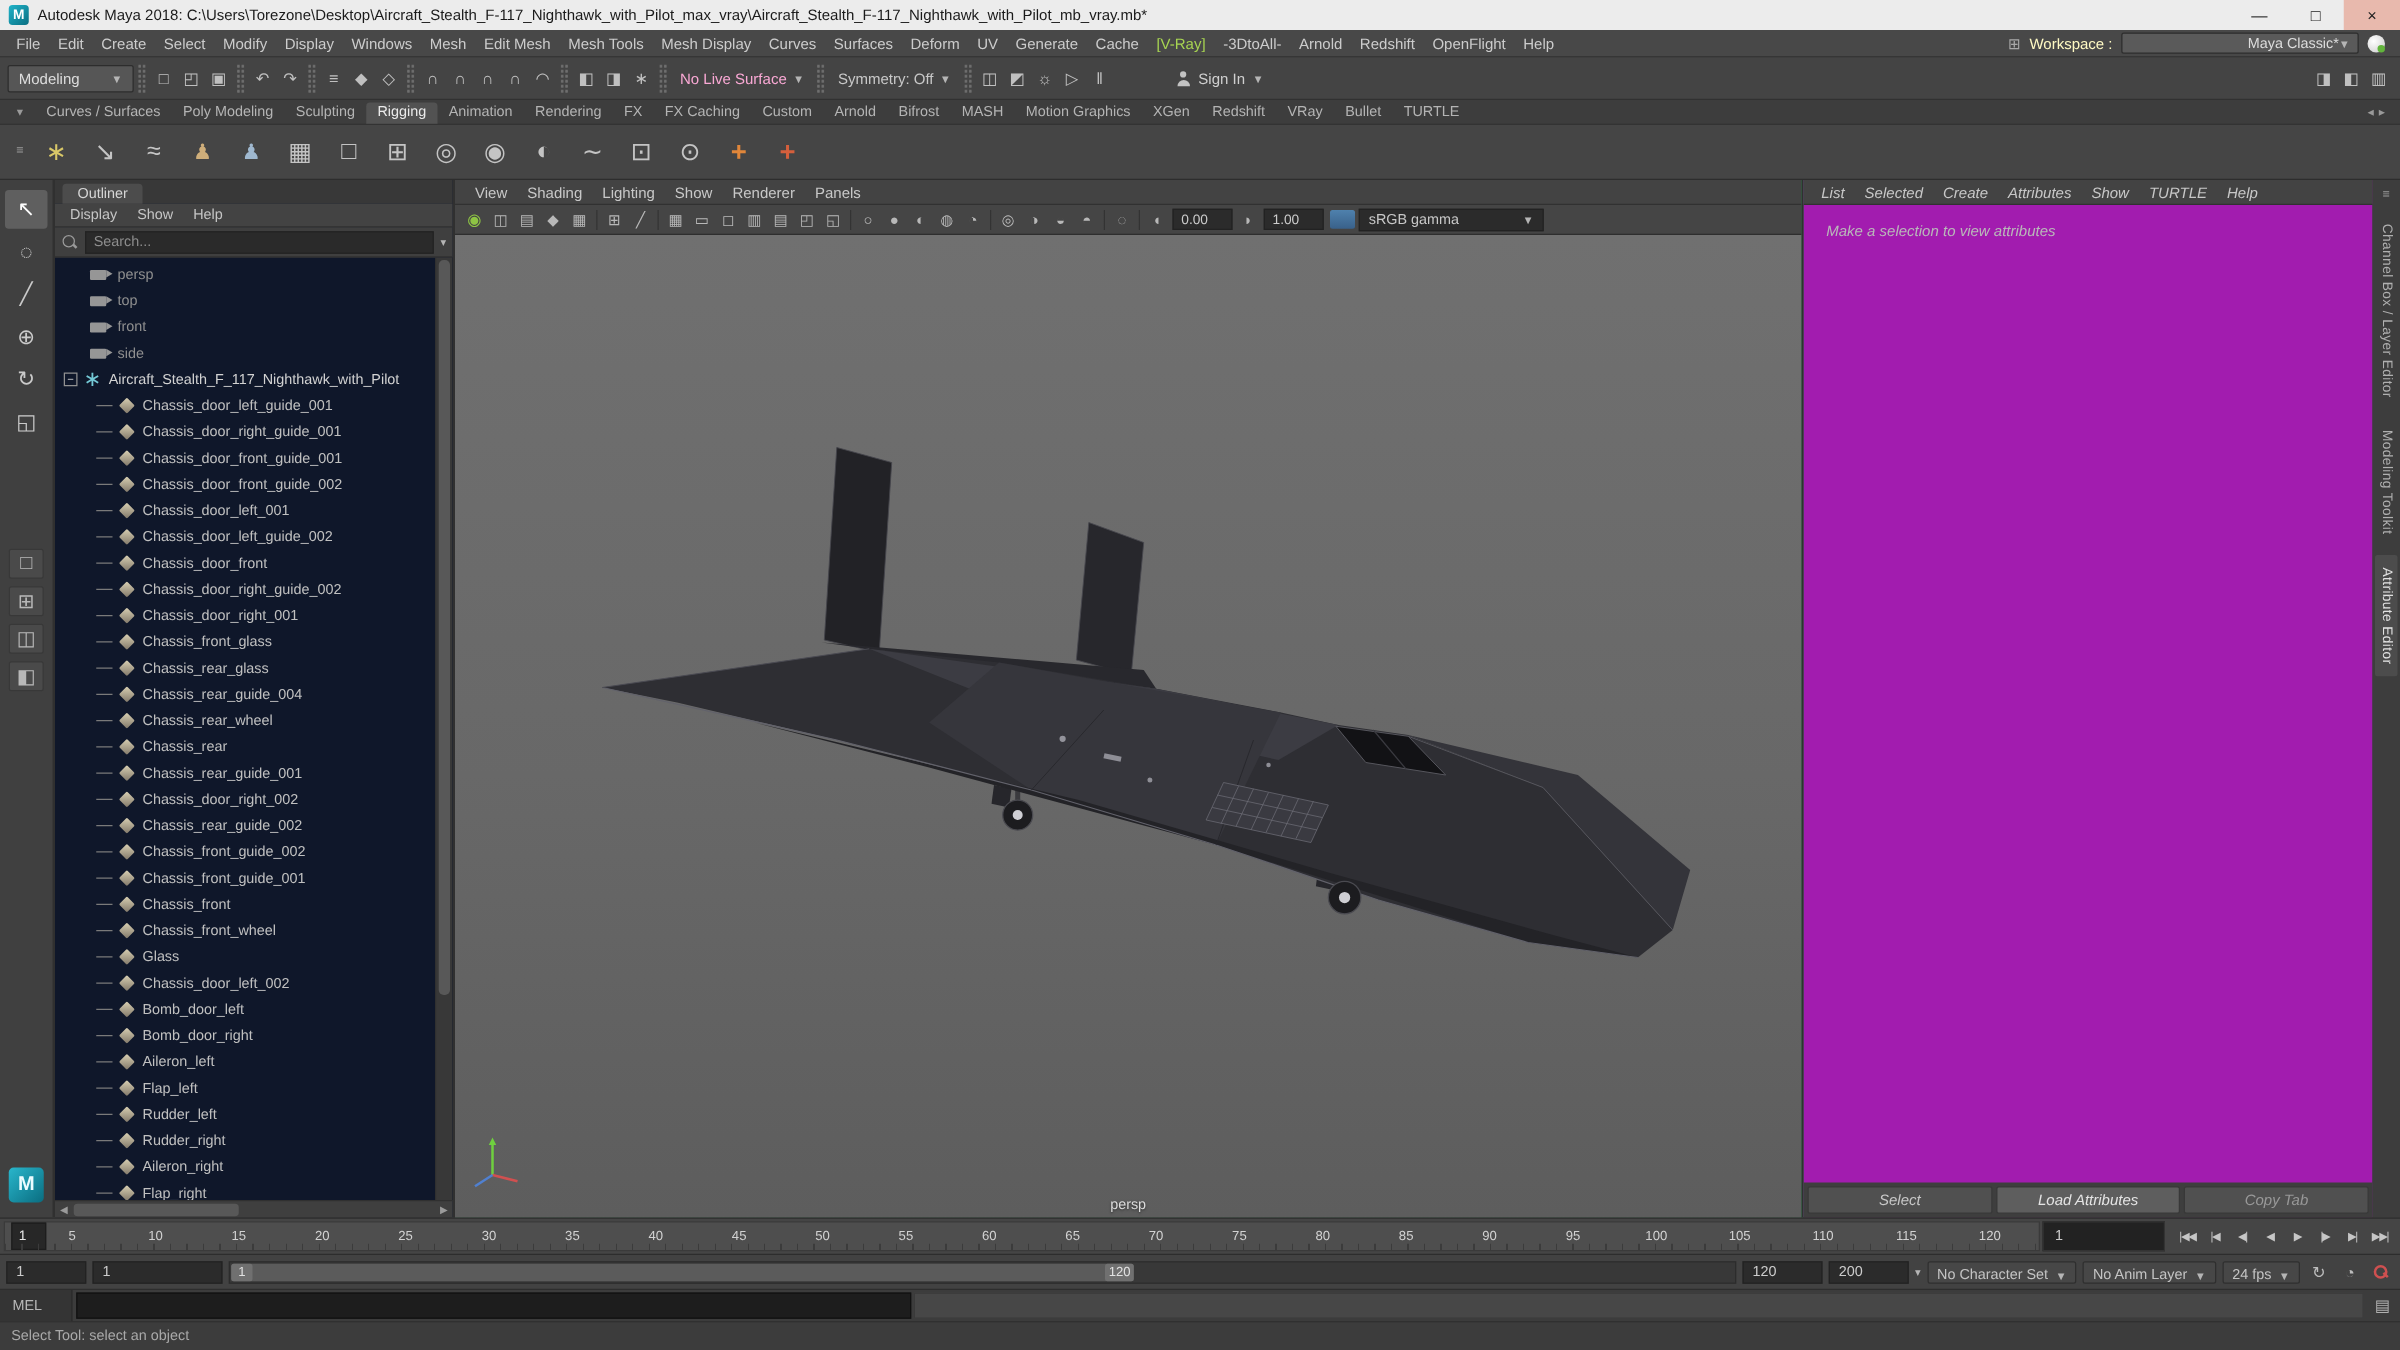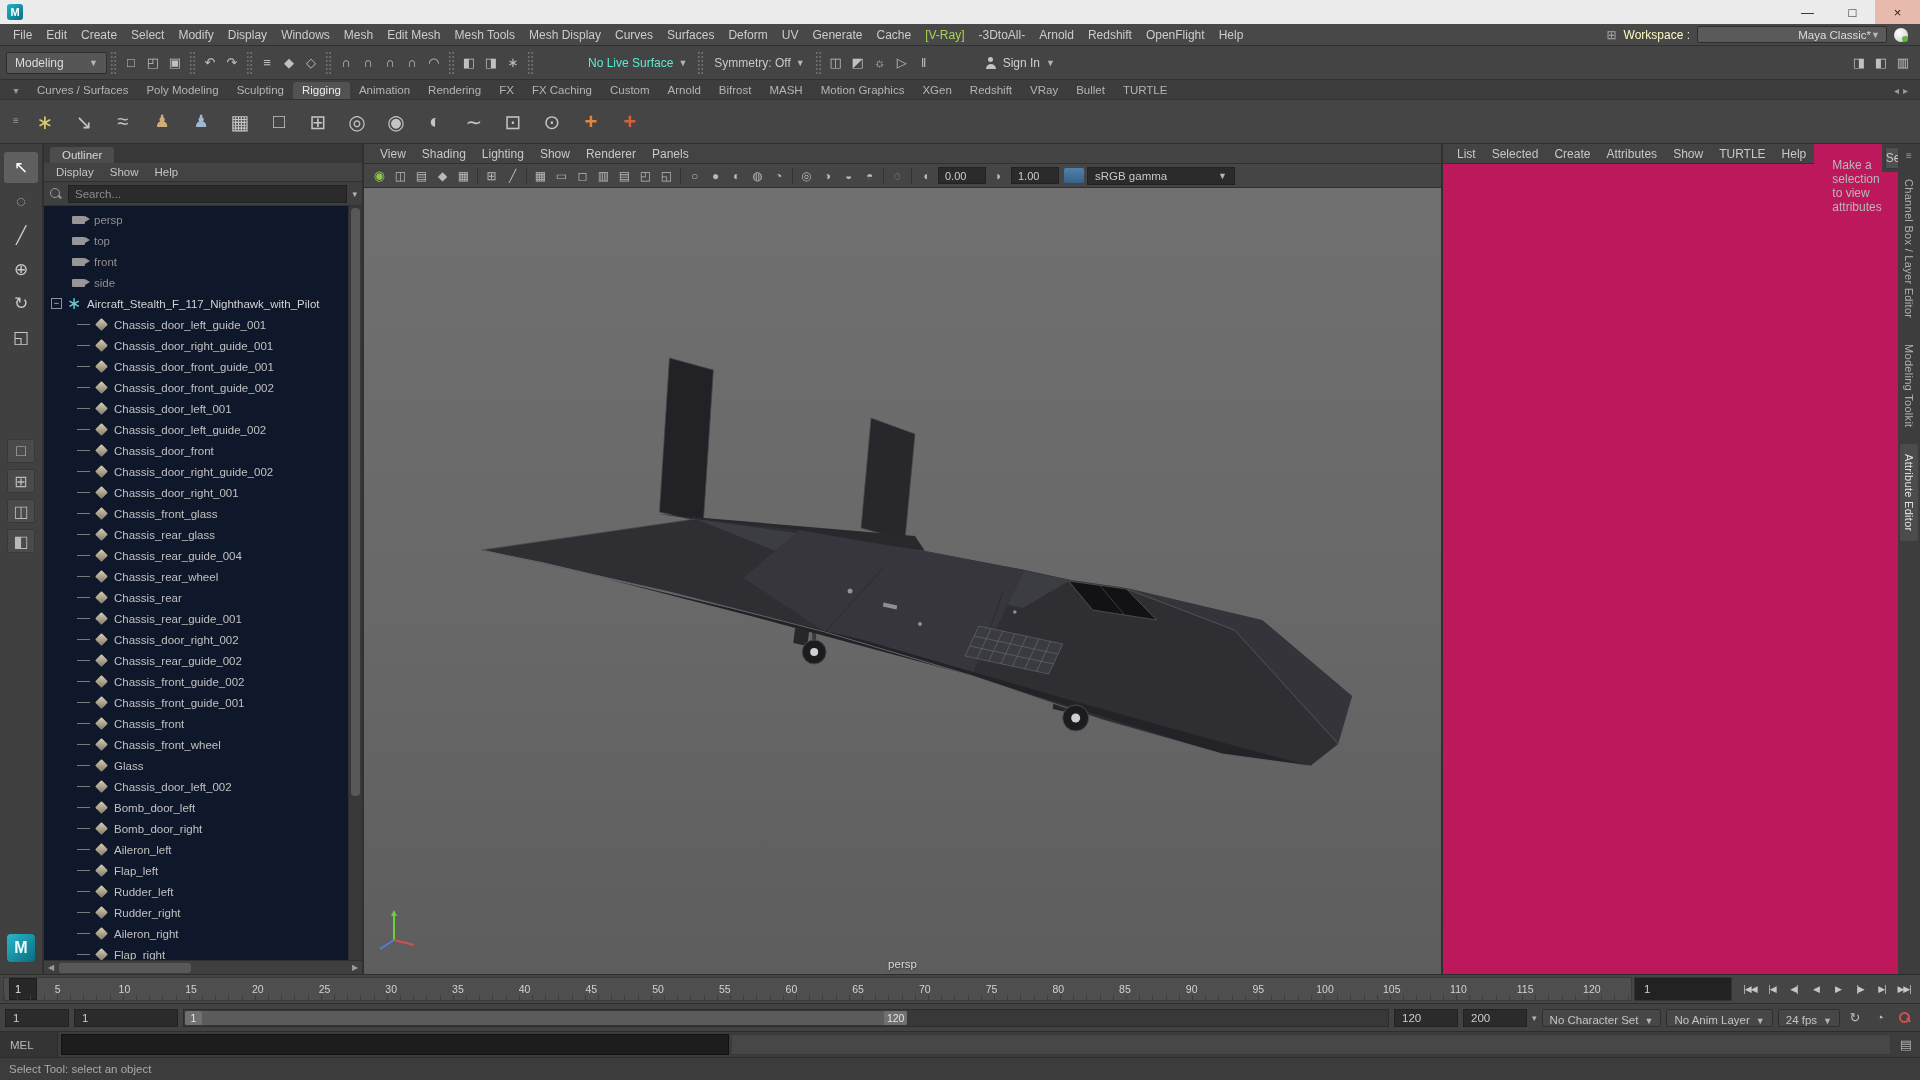--- a/index.html
+++ b/index.html
@@ -28,21 +28,21 @@
   .caret { font-size:9px; color:#b5b5b5; }
   .user-circle { width:14px; height:14px; border-radius:50%; background:radial-gradient(circle at 35% 35%, #ffffff, #c9c9c9); position:relative; }
   .user-circle::after { content:""; position:absolute; right:0; bottom:0; width:6px; height:6px; border-radius:50%; background:#62b43c; }
   
   .statusline { height:34px; background:#444444; border-bottom:1px solid #313131; display:flex; align-items:center; padding:0 6px; flex:none; }
   .menuset { width:101px; height:22px; background:#565656; border:1px solid #2d2d2d; border-radius:2px; display:flex; align-items:center; justify-content:space-between; padding:0 8px; color:#dddddd; }
   .sl-icons { display:flex; align-items:center; }
   .sl-icon { width:22px; height:22px; display:flex; align-items:center; justify-content:center; color:#c0c0c0;font-size:13px; }
   .sl-icon.divider { width:7px; height:24px; margin:0 3px; background-image:radial-gradient(circle,#6e6e6e 1px,transparent 1.3px); background-size:3.5px 4px; }
   .sl-drop { display:flex; align-items:center; gap:5px; padding:0 7px; white-space:nowrap; }
-  .sl-drop .lbl { color:#5eead4;margin-left:44px; }
+  .sl-drop .lbl { color:#f9a8d4; }
   .signin { display:flex; align-items:center; gap:6px; margin-left:42px; padding:0 8px; color:#cfcfcf; }
   .person-icon { width:12px; height:12px; position:relative; }
   .person-icon::before { content:""; position:absolute; left:3.5px; top:0; width:5px; height:5px; border-radius:50%; background:#c3c3c3; }
   .person-icon::after { content:""; position:absolute; left:1px; bottom:0; width:10px; height:5px; border-radius:5px 5px 0 0; background:#c3c3c3; }
   .sl-right { margin-left:auto; display:flex; align-items:center; }
   
   .shelf-tabs { height:20px; background:#3d3d3d; border-bottom:1px solid #333; display:flex; align-items:flex-end; padding-left:4px; flex:none; }
   .shelf-corner { width:24px; text-align:center; color:#9a9a9a; font-size:10px; padding-bottom:3px; }
   .tabs-list { display:flex; align-items:flex-end; }
   .shelf-tab { padding:2px 9px 3px; font-size:11.5px; color:#b4b4b4; white-space:nowrap; }
@@ -109,21 +109,21 @@
   .vp-icon.green { color:#8ec544; font-size:13px; }
   .vp-icon.sep { width:7px; height:16px; background:linear-gradient(#333,#333) center/1px 100% no-repeat; }
   .vp-field { width:48px; height:17px; background:#2b2b2b; border:1px solid #222; color:#cccccc; font-size:11px; display:flex; align-items:center; padding:0 6px; margin:0 2px; }
   .vp-chip { width:20px; height:15px; background:linear-gradient(#4f81ad,#39618a); border-radius:2px; margin:0 3px; }
   .vp-dropdown { min-width:148px; height:18px; background:#2b2b2b; border:1px solid #222; color:#c8c8c8; font-size:11.5px; display:flex; align-items:center; justify-content:space-between; padding:0 7px; }
   .vp-canvas { flex:1; position:relative; background:linear-gradient(180deg,#707070 0%,#686868 55%,#5d5d5d 100%); overflow:hidden; }
   .vp-canvas svg.model { position:absolute; inset:0; width:100%; height:100%; }
   .camera-label { position:absolute; bottom:4px; left:0; width:100%; text-align:center; color:#dcdcdc; font-size:11.5px; text-shadow:0 1px 2px rgba(0,0,0,.55); }
   .axis-gizmo { position:absolute; left:10px; bottom:22px; }
   
-  .attr-panel { width:455px; background:#be185d; display:flex; flex-direction:row; flex:none; }
+  .attr-panel { width:455px; background:#a21caf; display:flex; flex-direction:column; flex:none;font-style:italic; }
   .ae-menus { height:20px; background:#434343; border-bottom:1px solid #313131; display:flex; align-items:center; padding-left:6px; }
   .ae-menu { color:#c8c8c8; padding:0 8px; }
   .ae-body { flex:1; padding:14px 0 0 18px; color:#b9b9b9; }
   .ae-buttons { height:28px; display:flex; gap:3px; padding:3px; background:#3e3e3e; }
   .ae-btn { flex:1; background:#505050; border:1px solid #383838; border-radius:2px; color:#c8c8c8; display:flex; align-items:center; justify-content:center; }
   .ae-btn.active { background:#5e5e5e; color:#e4e4e4; }
   .ae-btn.dim { color:#989898; }
   
   .right-strip { width:22px; background:#3d3d3d; display:flex; flex-direction:column; align-items:center; padding-top:6px; flex:none; }
   .strip-icon { color:#9a9a9a; font-size:10px; margin-bottom:8px; }
@@ -158,20 +158,21 @@
   .cmd-result { flex:1; background:#474747; border:1px solid #3a3a3a; margin:2px 1px; }
   .cmd-icon { width:28px; display:flex; align-items:center; justify-content:center; color:#b0b0b0; font-size:13px; flex:none; }
   
   .helpline { height:22px; background:#3c3c3c; display:flex; align-items:center; padding-left:9px; color:#a9a9a9; font-size:11.5px; flex:none; }
 </style>
 </head>
 <body>
 
 <div class="titlebar">
   <span class="tb-icon">M</span>
+  <span class="tb-title">Autodesk Maya 2018: C:\Users\Torezone\Desktop\Aircraft_Stealth_F-117_Nighthawk_with_Pilot_max_vray\Aircraft_Stealth_F-117_Nighthawk_with_Pilot_mb_vray.mb*</span>
   <div class="tb-controls">
     <span class="tb-btn">—</span>
     <span class="tb-btn">□</span>
     <span class="tb-btn close">×</span>
   </div>
 </div>
 
 <div class="menubar">
   <div class="menu-items">
 

